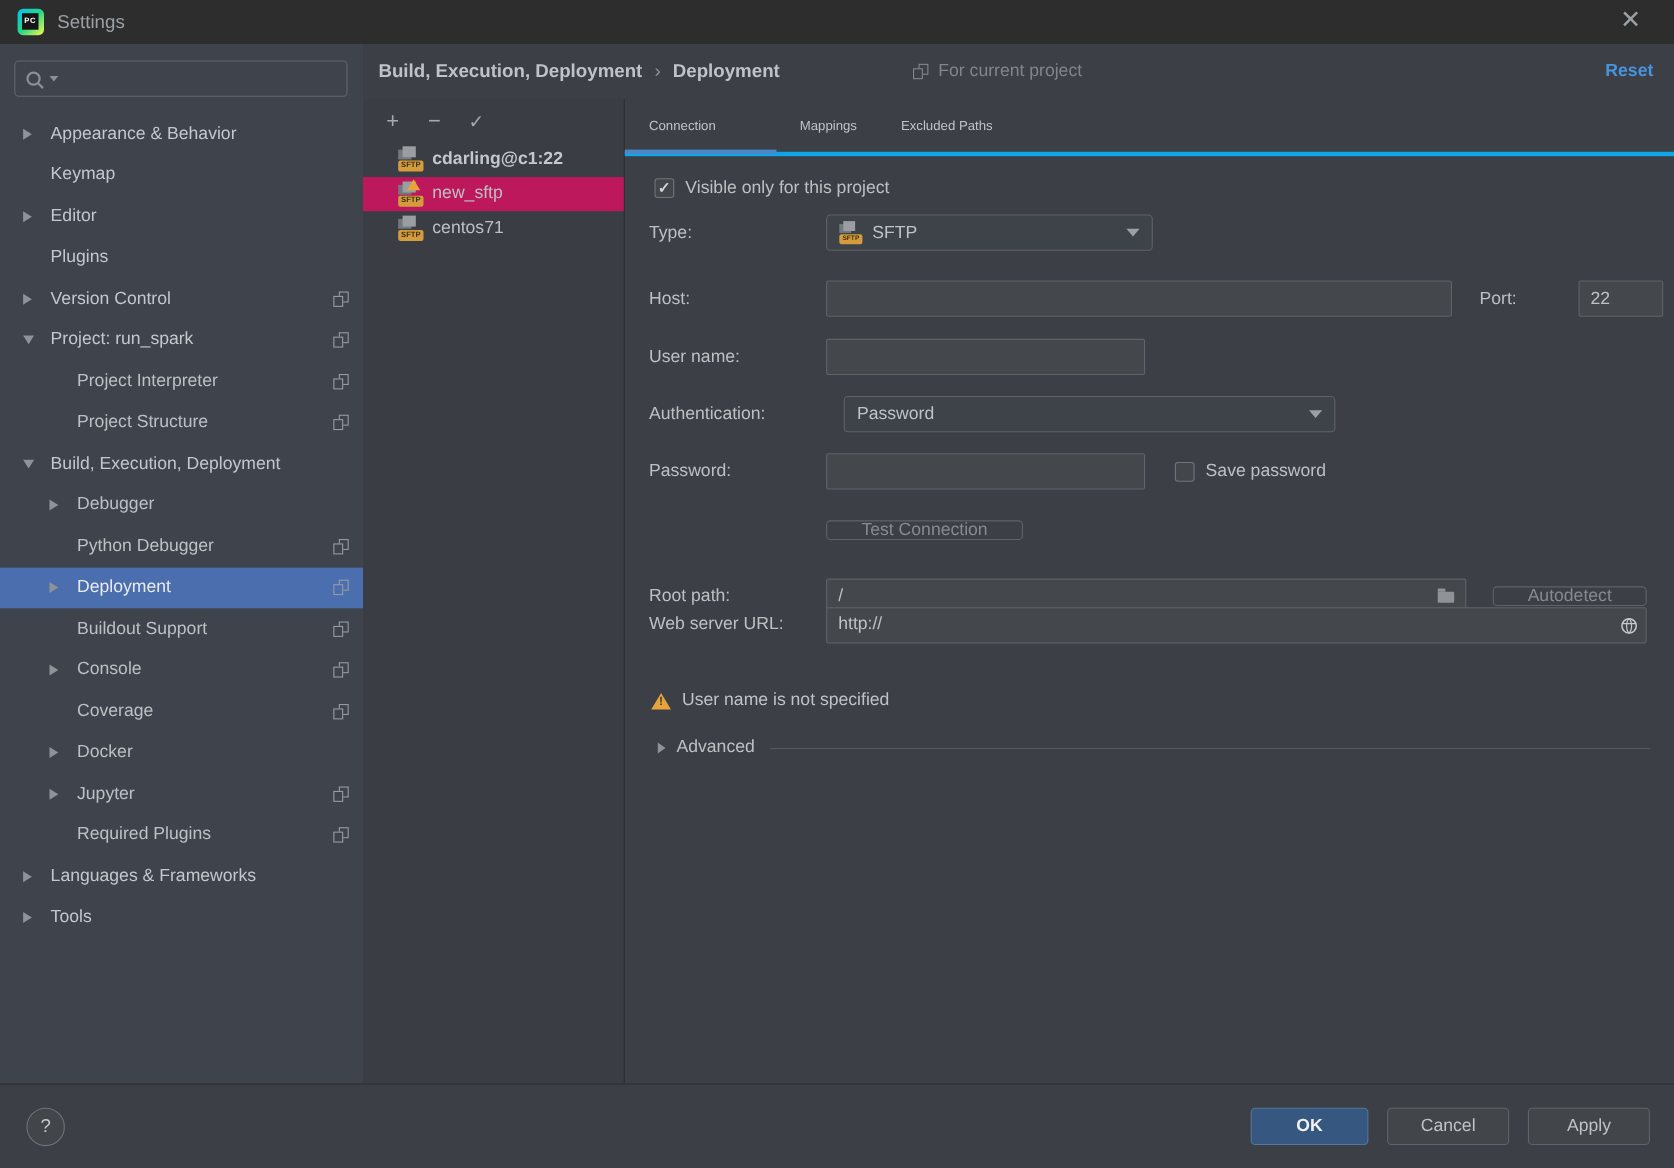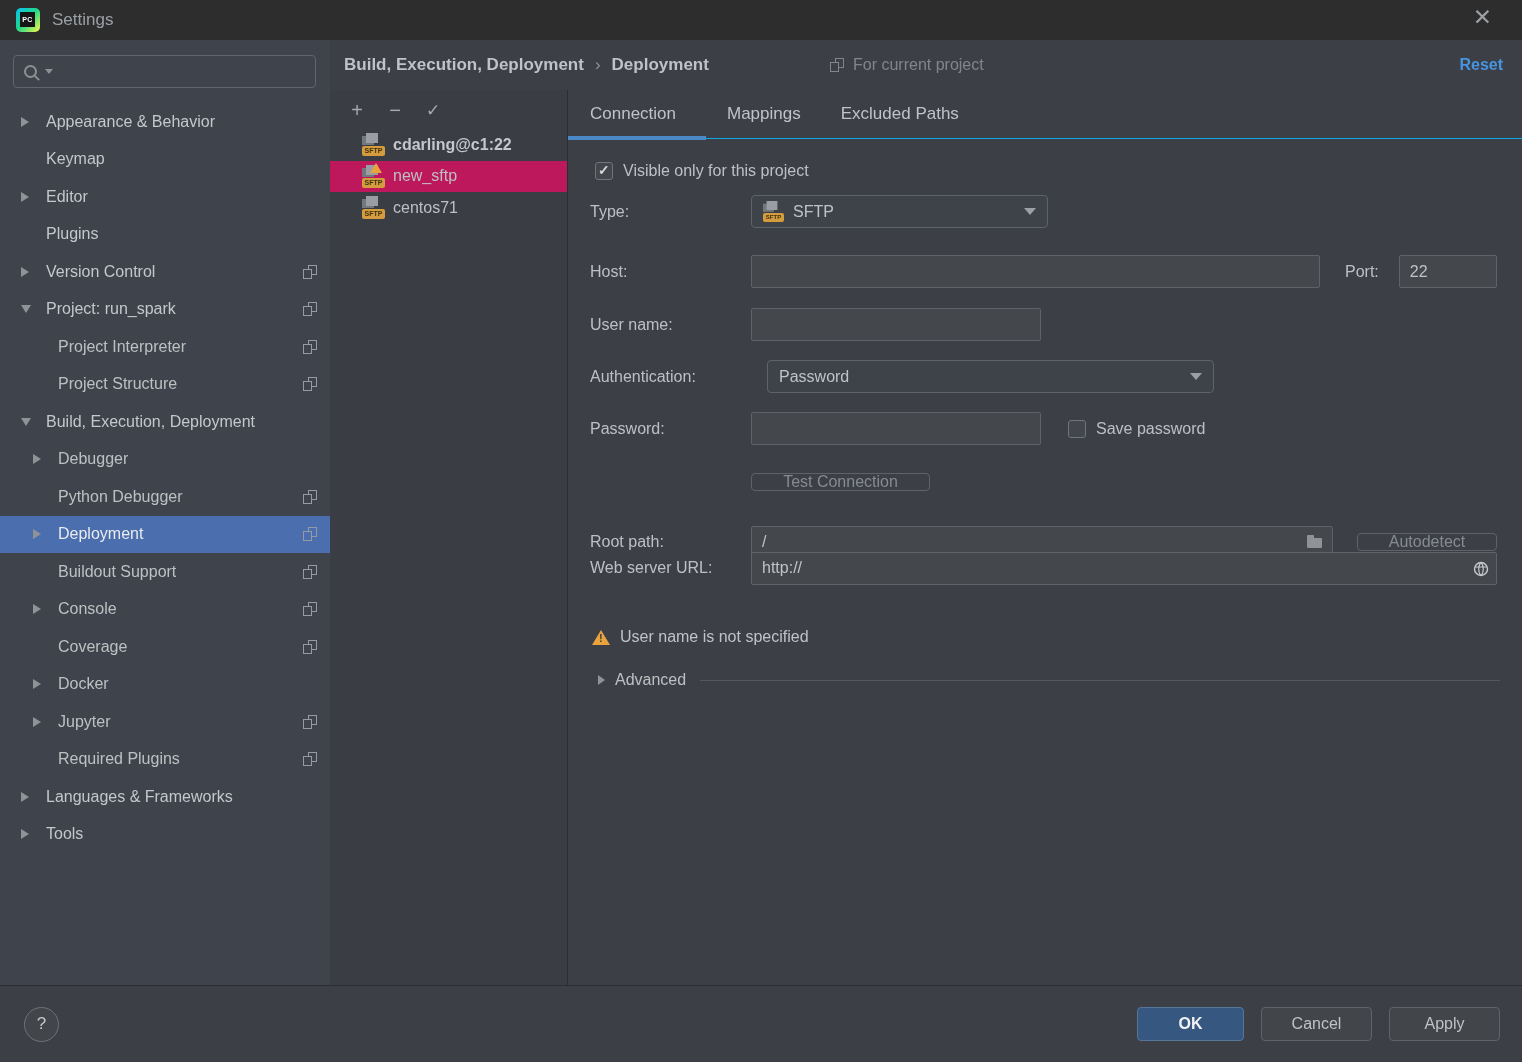--- a/index.html
+++ b/index.html
@@ -19,21 +19,21 @@
         border:1px solid #61666D;border-radius:4px;display:flex;align-items:center;padding-left:10px;background:#3F444C;}
   .mag{width:9px;height:9px;border:2px solid #8C9093;border-radius:50%;position:relative;flex-shrink:0;}
   .mag::after{content:"";position:absolute;width:2px;height:6px;background:#8C9093;transform:rotate(-45deg);left:10px;top:8px;}
   .mag-caret{width:0;height:0;border-left:4px solid transparent;border-right:4px solid transparent;
         border-top:5px solid #8C9093;margin-left:8px;}
   .search-input{flex:1;background:transparent;border:none;outline:none;color:#BDC0C3;font-size:15px;padding:0 8px;}
   .tree{position:absolute;left:0;top:63px;width:100%;}
   .trow{height:37.5px;display:flex;align-items:center;font-size:16px;color:#BDC0C3;--icbg:#3F444C;}
   .trow.bold{font-weight:normal;color:#C4C7CC;}
   .trow.lvl0{padding-left:21px;}
-  .trow.lvl1{padding-left:33px;}
+  .trow.lvl1{padding-left:45px;}
   .arrow-box{width:25px;display:flex;align-items:center;flex-shrink:0;}
   .tri-r{width:0;height:0;border-left:8px solid #8F9398;border-top:5.5px solid transparent;border-bottom:5.5px solid transparent;}
   .tri-d{width:0;height:0;border-top:8px solid #8F9398;border-left:5.5px solid transparent;border-right:5.5px solid transparent;}
   .tri-r.sm{border-left-width:7px;border-top-width:5px;border-bottom-width:5px;}
   .trow.sel{background:#4B6EAF;color:#E9EBED;--icbg:#4B6EAF;}
   .dup{position:relative;width:14px;height:14px;flex-shrink:0;}
   .trow .dup{margin-left:auto;margin-right:13px;}
   .dup::before{content:"";position:absolute;right:0;top:0;width:7px;height:8px;border:1.5px solid #959BA3;}
   .dup::after{content:"";position:absolute;left:0;bottom:0;width:7px;height:8px;border:1.5px solid #959BA3;background:var(--icbg,#3F444C);}
   
@@ -59,22 +59,22 @@
   .sftp-ic{width:23px;height:23px;position:relative;margin-right:8px;flex-shrink:0;}
   .pages{position:absolute;left:0;top:0;width:19px;height:12px;}
   .pages::before{content:"";position:absolute;left:0;top:3px;width:12px;height:9px;background:#73787D;}
   .pages::after{content:"";position:absolute;left:4px;top:0;width:12px;height:10px;background:#9A9EA3;}
   .sftp-badge{position:absolute;bottom:0;left:0;width:23px;height:10px;background:#D49C3D;border-radius:2px;
         font-size:7px;line-height:10px;font-weight:bold;color:#3E3213;text-align:center;}
   .warn-mini{position:absolute;top:-2px;left:8px;width:0;height:0;border-left:6px solid transparent;
         border-right:6px solid transparent;border-bottom:10px solid #E8A33D;z-index:2;}
   
   .form-area{flex:1;position:relative;}
-  .tabstrip{position:absolute;left:0;top:0;right:0;height:48px;border-bottom:1px solid #0ea5e9;
-        display:flex;align-items:center;font-size:17px;color:#BFC2C6;}
+  .tabstrip{position:absolute;left:0;top:0;right:0;height:48px;border-bottom:4px solid #0ea5e9;
+        display:flex;align-items:center;font-size:12px;color:#BFC2C6;}
   .tab{cursor:default;}
   .tab1{width:138px;padding-left:22px;box-sizing:border-box;}
   .tab2{padding:0 25px 0 21px;}
   .tab3{padding-left:15px;}
   .active-underline{position:absolute;left:0;bottom:-2px;width:138px;height:4px;background:#4A88C7;}
   .fbody{position:absolute;left:0;top:48px;right:0;bottom:0;}
   .frow{position:absolute;left:0;right:0;display:flex;align-items:center;}
   .flabel{width:161px;padding-left:22px;font-size:16px;color:#BDC0C3;flex-shrink:0;}
   .inp{background:#44484C;border:1px solid #5F6368;border-radius:2px;height:33px;box-sizing:border-box;
        color:#BFC2C6;font-size:16px;padding:0 10px;outline:none;}
@@ -319,21 +319,21 @@
             </span>
             <span>SFTP</span>
             <span class="caret"></span>
           </div>
         </div>
 
         <div class="frow" style="top:117px;height:33px;">
           <span class="flabel">Host:</span>
           <input class="inp" style="width: 569px;" value="">
           <span class="flabel" style="width:auto;padding-left:25px;padding-right:20px;">Port:</span>
-          <input class="inp" style="width: 98px;" value="22">
+          <input class="inp" style="width: 77px; margin-left: 36px;" value="22">
         </div>
 
         <div class="frow" style="top:170px;height:33px;">
           <span class="flabel">User name:</span>
           <input class="inp" style="width: 290px;" value="">
         </div>
 
         <div class="frow" style="top:222px;height:33px;">
           <span class="flabel">Authentication:</span>
           <div class="combo" style="width:447px;margin-left:16px;">

